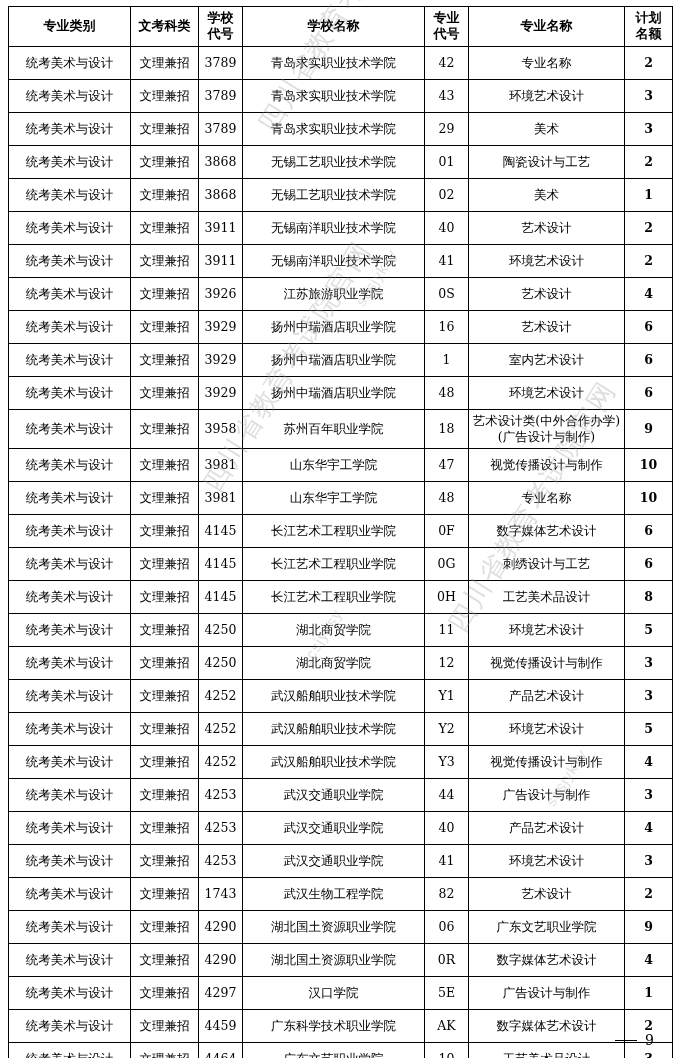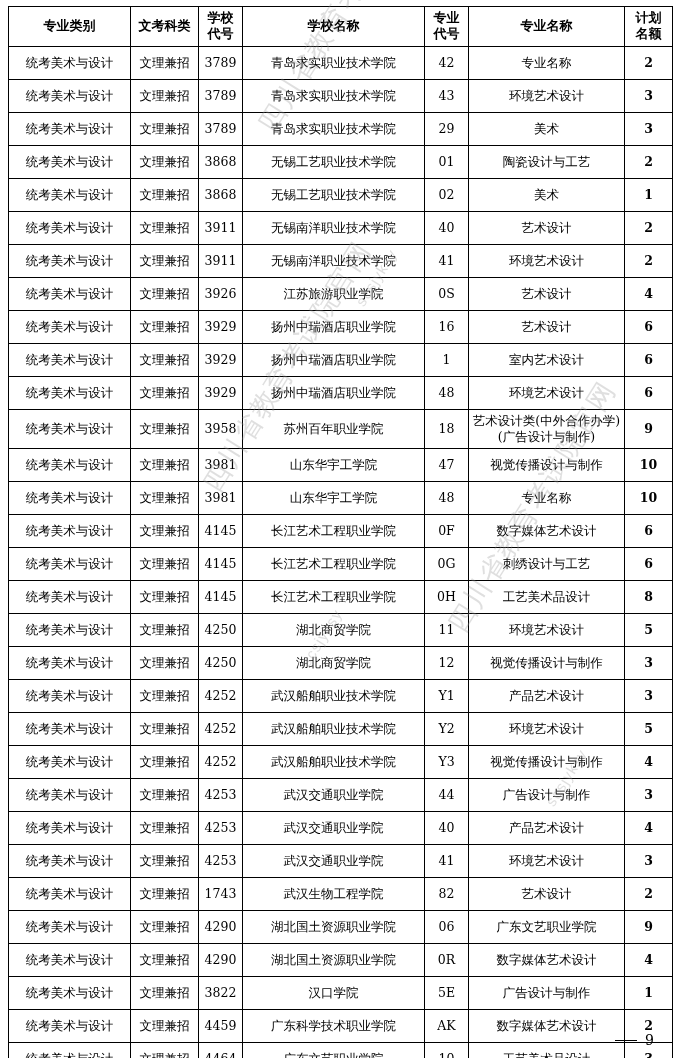--- a/index.html
+++ b/index.html
@@ -391,21 +391,21 @@
           <td>文理兼招</td>
           <td>4290</td>
           <td class="name-cell">湖北国土资源职业学院</td>
           <td>0R</td>
           <td class="major-cell">数字媒体艺术设计</td>
           <td class="plan-cell">4</td>
         </tr>
         <tr class="row-normal">
           <td>统考美术与设计</td>
           <td>文理兼招</td>
-          <td>3822</td>
+          <td>4297</td>
           <td class="name-cell">汉口学院</td>
           <td>5E</td>
           <td class="major-cell">广告设计与制作</td>
           <td class="plan-cell">1</td>
         </tr>
         <tr class="row-normal">
           <td>统考美术与设计</td>
           <td>文理兼招</td>
           <td>4459</td>
           <td class="name-cell">广东科学技术职业学院</td>

